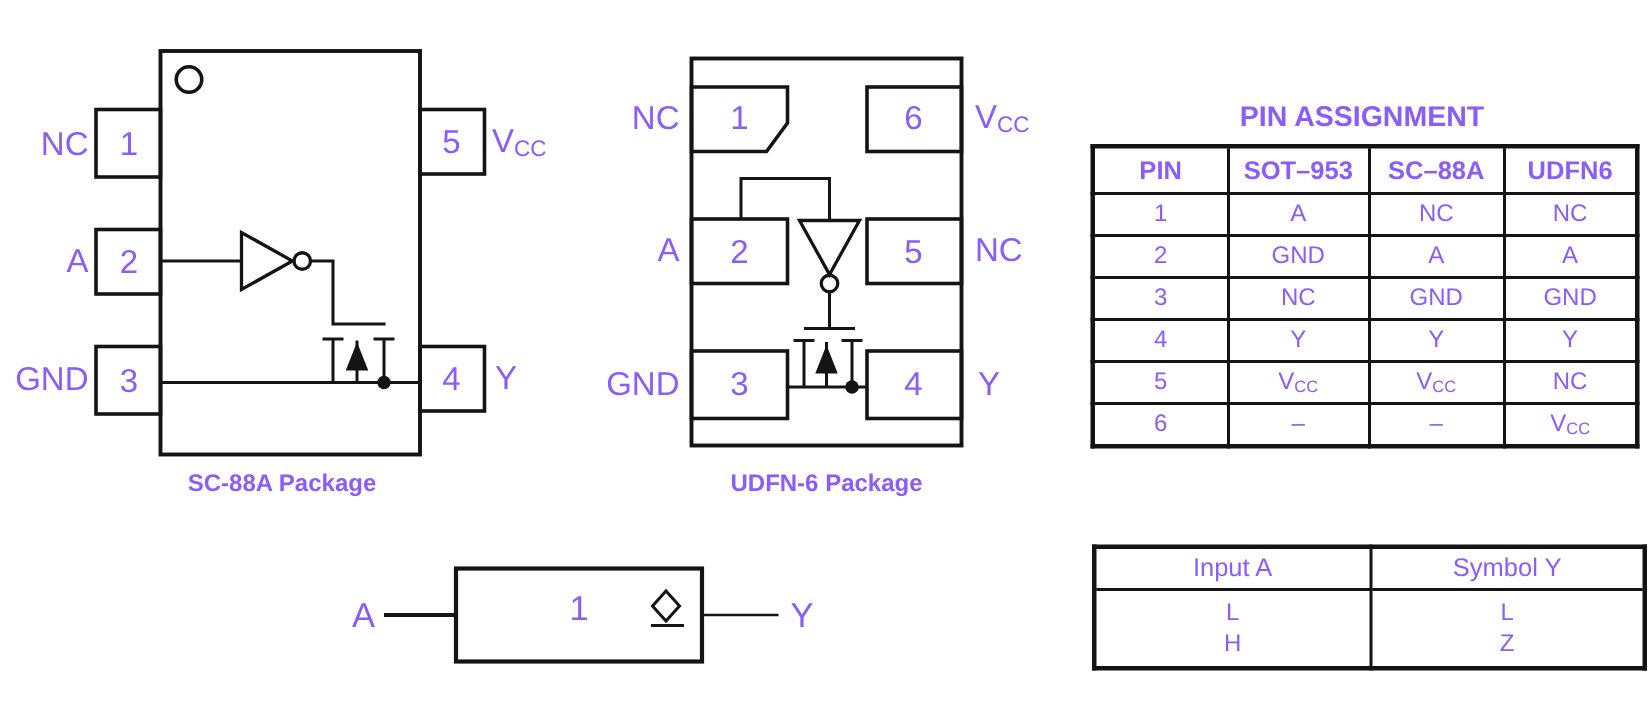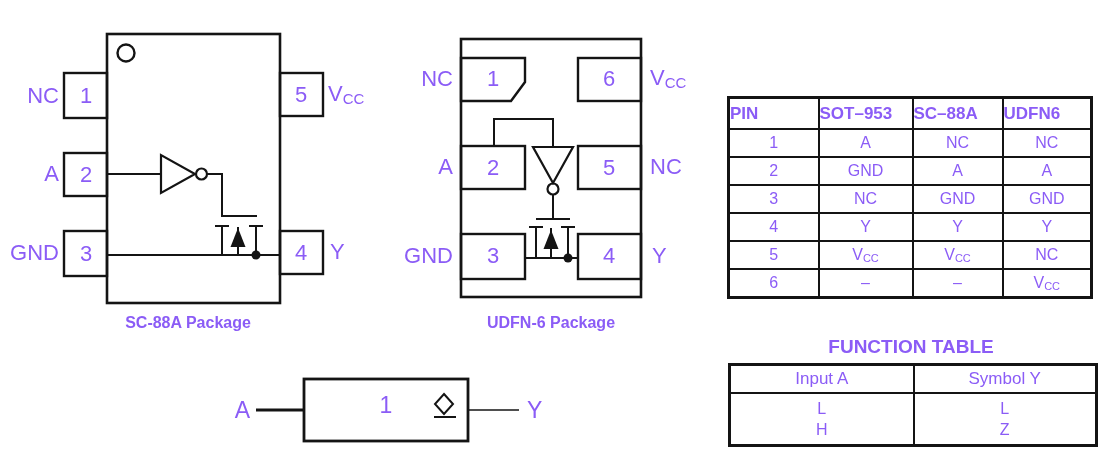--- a/index.html
+++ b/index.html
@@ -11,21 +11,21 @@
   .lbl{position:absolute;font-size:22px;line-height:26px;white-space:nowrap;}
   .lbl.r{text-align:right;}
   .lbl sub{font-size:15px;vertical-align:-3px;letter-spacing:0;}
   .num{position:absolute;font-size:22px;line-height:22px;transform:translate(-50%,-50%);white-space:nowrap;}
   .cap{position:absolute;font-size:16px;font-weight:bold;transform:translate(-50%,-50%);white-space:nowrap;}
   .tbl-title{position:absolute;font-size:19px;font-weight:bold;transform:translate(-50%,-50%);white-space:nowrap;}
   .logic-lbl{font-size:23px;}
   table{position:absolute;border-collapse:collapse;table-layout:fixed;background:#fff;}
   table,th,td{border:2px solid #141414;}
   .pin-table{left:727px;top:80px;width:363px;border-width:3px;}
-  .pin-table th{height:29px;font-size:17px;font-weight:bold;text-align:left;padding:0;}
+  .pin-table th{height:29px;font-size:17px;font-weight:bold;text-align:center;padding:0;}
   .pin-table td{height:26px;font-size:16px;text-align:center;padding:0;}
   .pin-table sub,.fn-table sub{font-size:11px;vertical-align:-2px;}
   .fn-table{left:728px;top:347px;width:367px;border-width:3px;}
   .fn-table th{height:26px;font-size:17px;font-weight:normal;text-align:center;padding:0;}
   .fn-table td{height:50px;text-align:center;vertical-align:middle;padding:0;}
   .fn-line{font-size:16px;line-height:21px;}
 </style>
 </head>
 <body>
 
@@ -103,20 +103,21 @@
   <div class="num" style="left:609px;top:240px;">4</div>
   <div class="lbl" style="left:650px;top:49px;">V<sub>CC</sub></div>
   <div class="lbl" style="left:650px;top:138px;">NC</div>
   <div class="lbl" style="left:652px;top:227px;">Y</div>
   <div class="cap" style="left:551px;top:307px;">UDFN-6 Package</div>
 
   <div class="lbl r logic-lbl" style="left:200px;width:50px;top:381px;">A</div>
   <div class="num logic-lbl" style="left:386px;top:389px;">1</div>
   <div class="lbl logic-lbl" style="left:527px;top:381px;">Y</div>
 
+  <div class="tbl-title" style="left:908px;top:63px;">PIN ASSIGNMENT</div>
   <table class="pin-table">
     <colgroup>
         <col style="width:90px">
         <col style="width:94px">
         <col style="width:90px">
         <col style="width:89px">
       </colgroup>
     <tbody>
         <tr>
       <th>PIN</th>
@@ -156,21 +157,20 @@
     </tr>
     <tr>
       <td>6</td>
       <td>–</td>
       <td>–</td>
       <td>V<sub>CC</sub></td>
     </tr>
   </tbody>
     </table>
 
-  <div class="tbl-title" style="left:911px;top:331px;">FUNCTION TABLE</div>
   <table class="fn-table">
     <colgroup>
         <col style="width:184px">
         <col style="width:183px">
       </colgroup>
     <tbody>
         <tr>
       <th>Input A</th>
       <th>Symbol Y</th>
     </tr>

